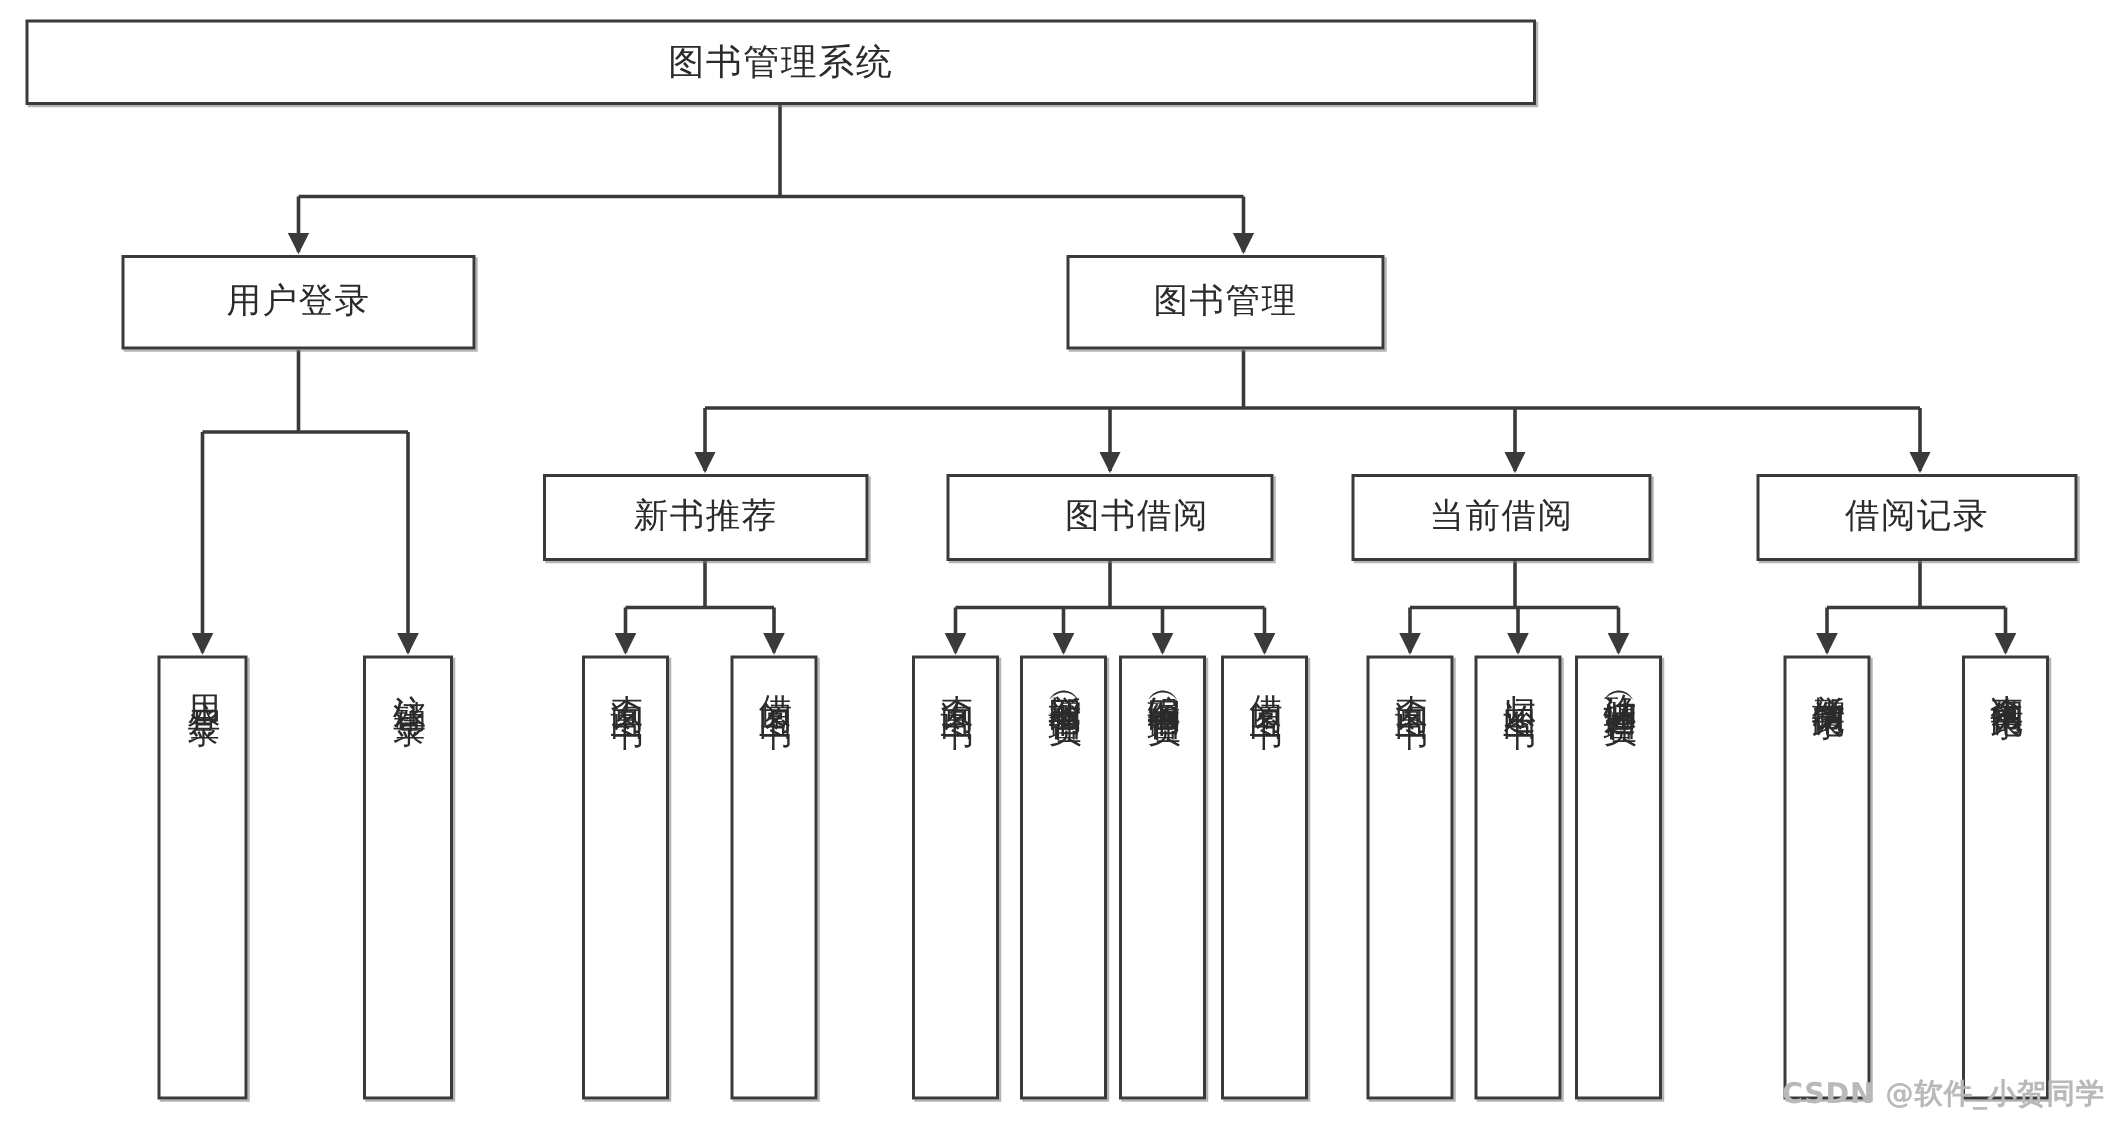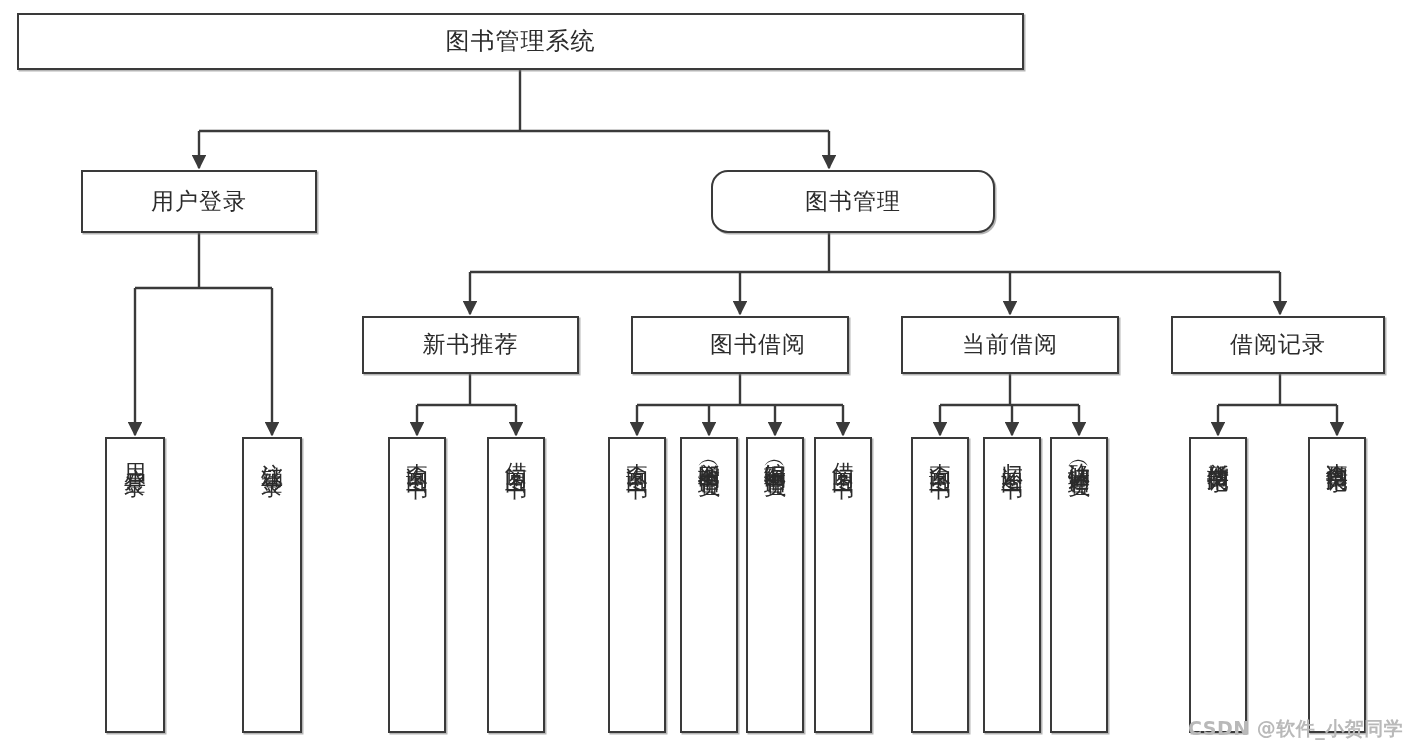--- a/index.html
+++ b/index.html
@@ -132,31 +132,31 @@
     </g>
   </svg>
 
   <div class="node h root" style="left:17px; top:13px; width:1007px; height:57px;">
     <span class="label">图书管理系统</span>
   </div>
 
   <div class="node h" style="left:81px; top:170px; width:236px; height:63px;">
     <span class="label">用户登录</span>
   </div>
-  <div class="node h" style="left:711px; top:170px; width:284px; height:63px;border-radius:17px;">
+  <div class="node h" style="left:711px; top:170px; width:212px; height:63px;">
     <span class="label">图书管理</span>
   </div>
 
   <div class="node h" style="left:362px; top:316px; width:217px; height:58px;">
     <span class="label">新书推荐</span>
   </div>
   <div class="node h" style="left:631px; top:316px; width:218px; height:58px;padding-left:36px;">
     <span class="label">图书借阅</span>
   </div>
-  <div class="node h" style="left:901px; top:316px; width:218px; height:58px;">
+  <div class="node h" style="left:901px; top:316px; width:200px; height:58px;">
     <span class="label">当前借阅</span>
   </div>
   <div class="node h" style="left:1171px; top:316px; width:214px; height:58px;">
     <span class="label">借阅记录</span>
   </div>
 
   <div class="node v" style="left:105px; top:437px; width:60px; height:296px;">
     <span class="label">用户登录</span>
   </div>
   <div class="node v" style="left:242px; top:437px; width:60px; height:296px;">

